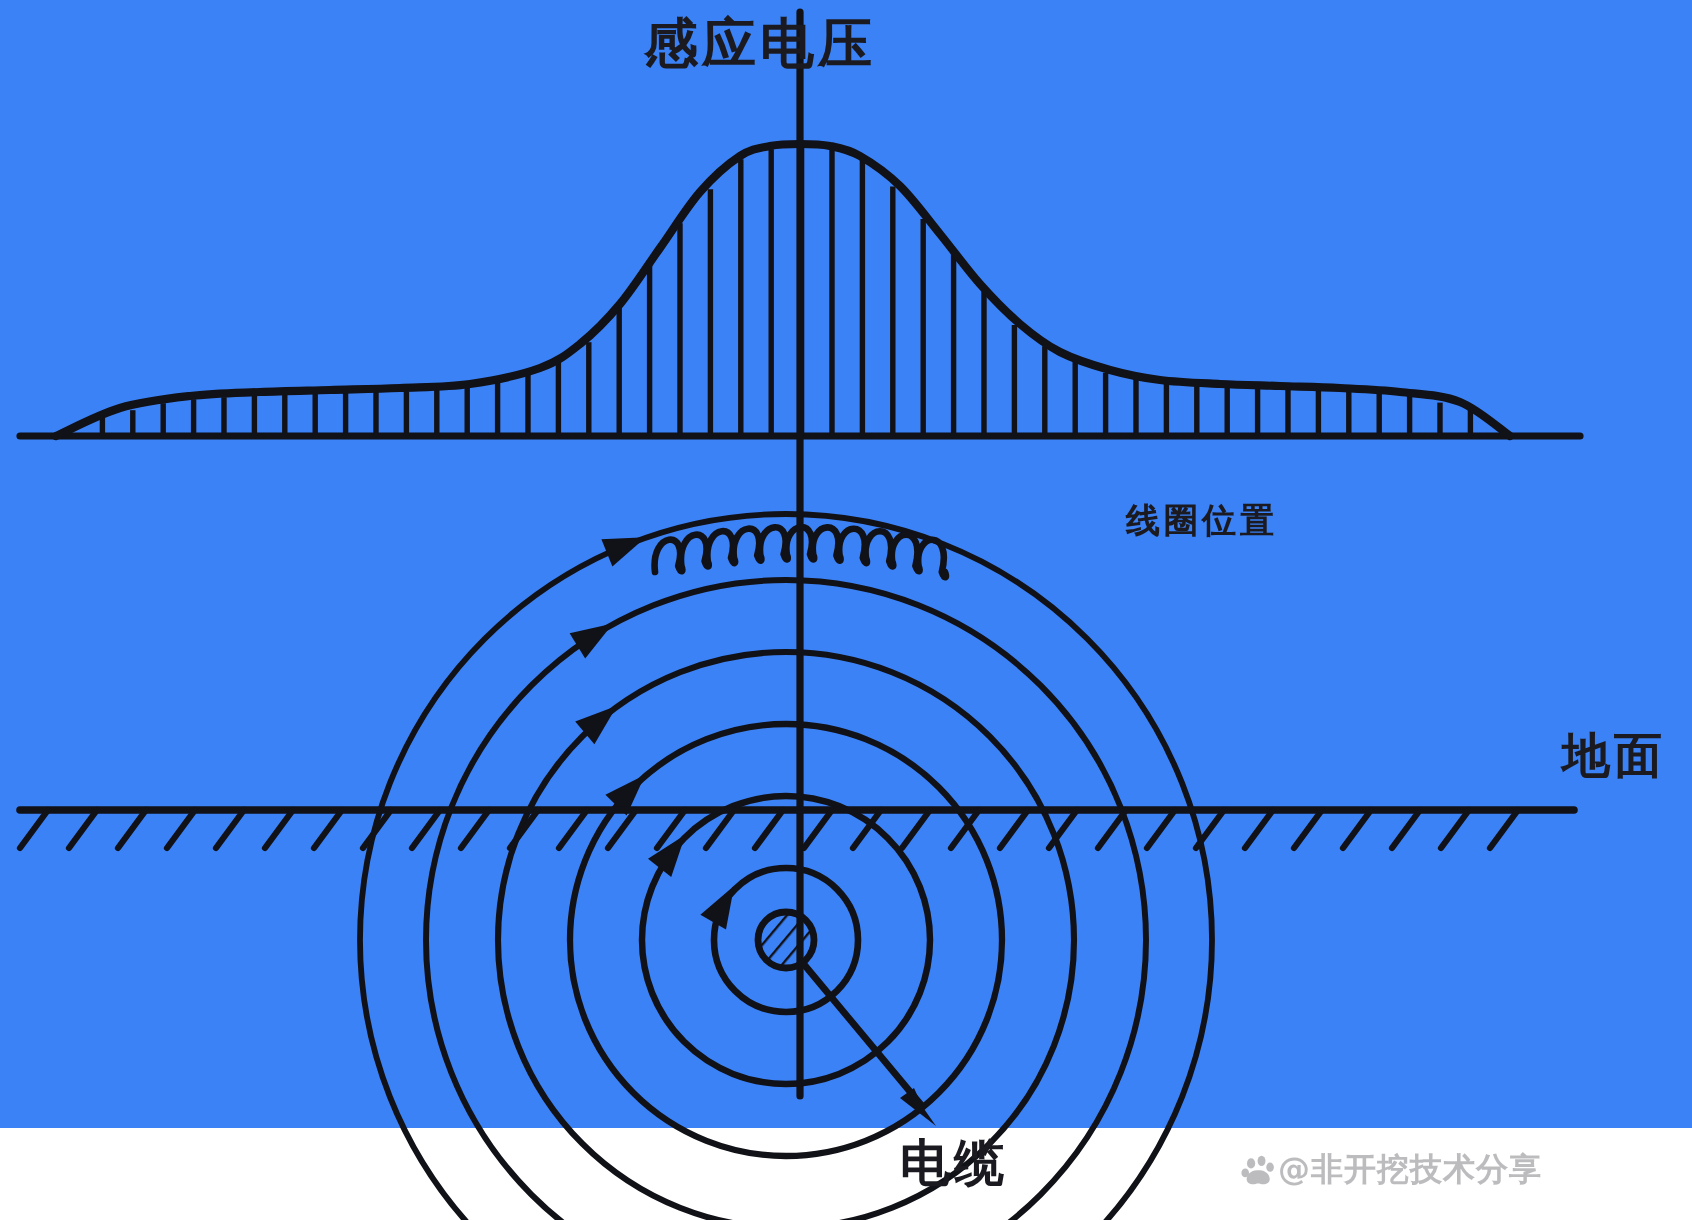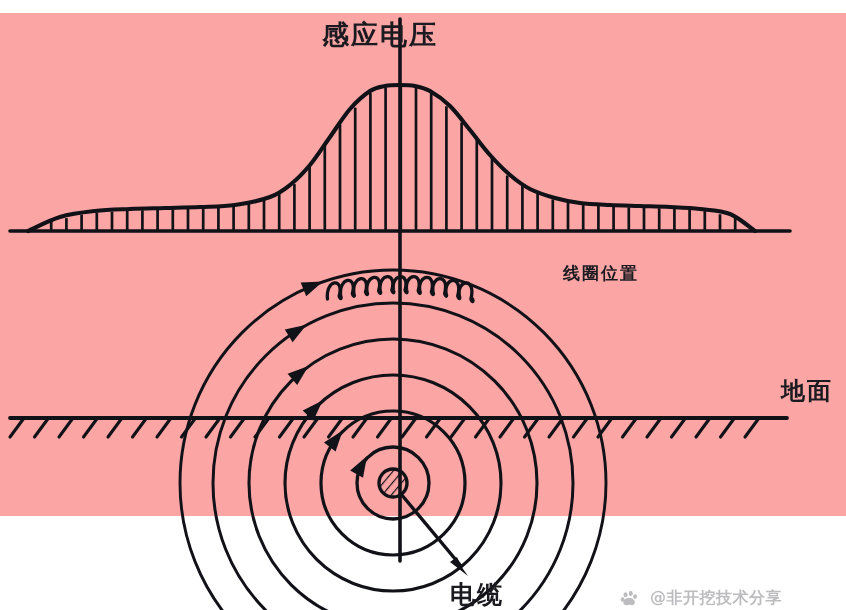--- a/index.html
+++ b/index.html
@@ -9,24 +9,24 @@
   }
   body {
     width: 846px;
     height: 610px;
     position: relative;
     overflow: hidden;
     font-family: "DejaVu Sans", "Liberation Sans", sans-serif;
   }
   #stage {
     position: absolute;
-    left: 0; top: 13px;
+    left: 0; top: 0;
     width: 846px;
-    height: 503px;
-    background: #fca5a5;
+    height: 564px;
+    background: #3b82f6;
   }
   svg#diagram {
     position: absolute;
     left: 0; top: 0;
     width: 846px;
     height: 610px;
     display: block;
   }
   .label {
     position: absolute;
@@ -57,21 +57,21 @@
     left: 450px;
     top: 565px;
     font-size: 25px;
   }
   #watermark {
     position: absolute;
     left: 620px;
     top: 575px;
     display: flex;
     align-items: center;
-    gap: 11px;
+    gap: 0;
     opacity: 0.32;
     user-select: none;
   }
   #watermark .wm-text {
     font-size: 16px;
     color: #33333c;
     font-weight: 600;
     letter-spacing: 0.5px;
     font-family: "DejaVu Sans", "Liberation Sans", sans-serif;
   }

